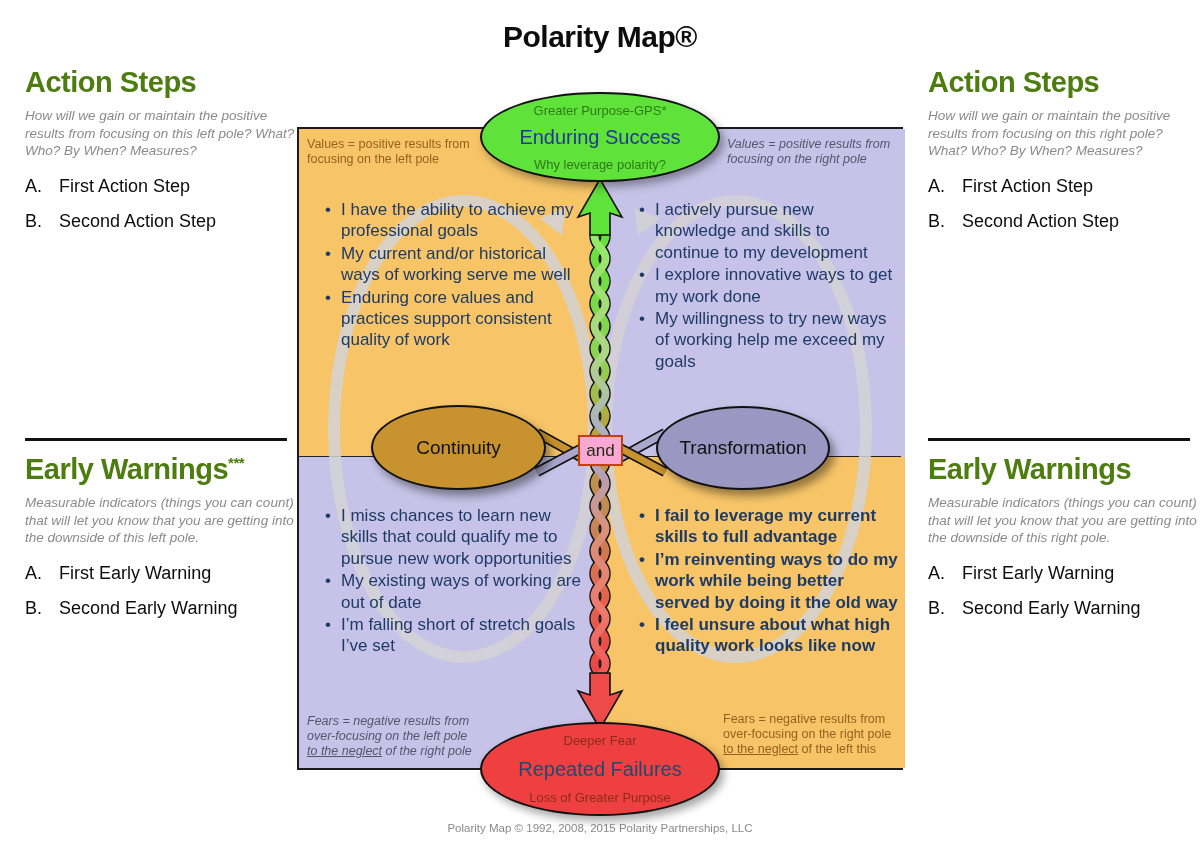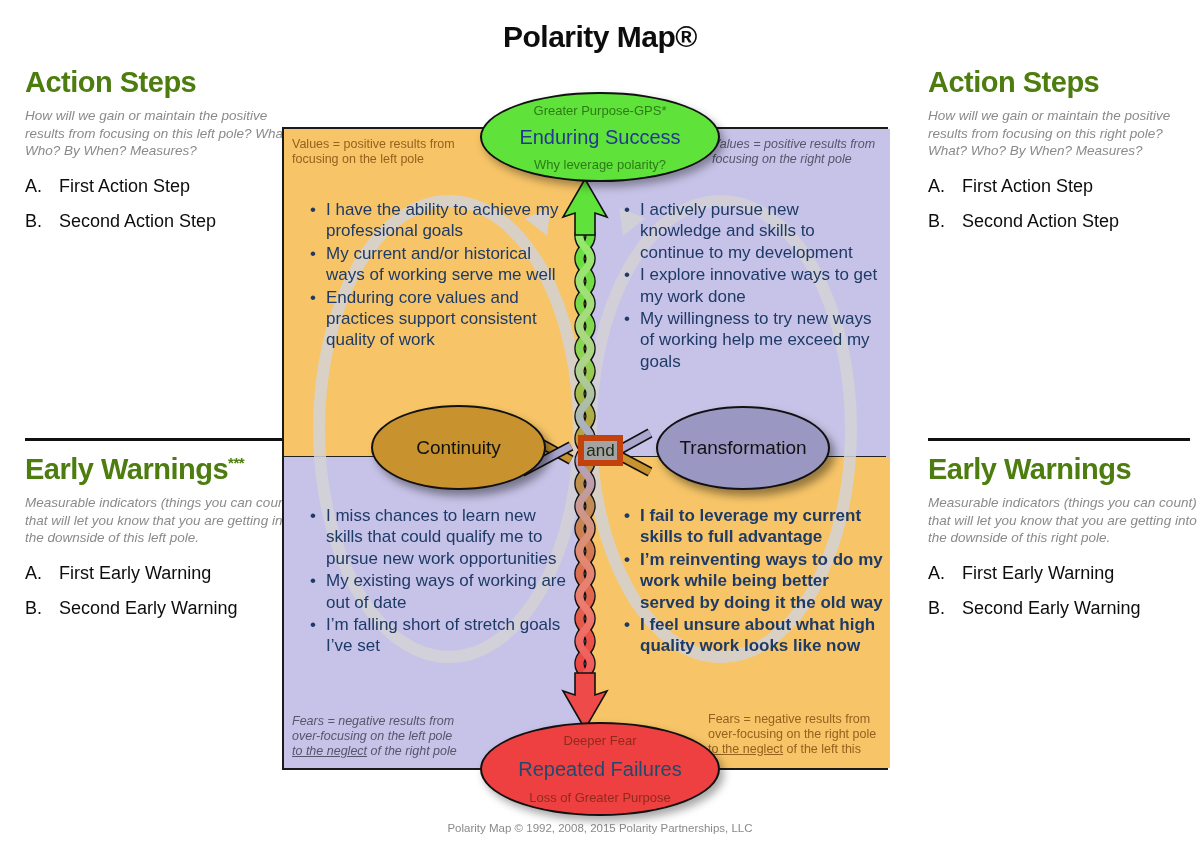--- a/index.html
+++ b/index.html
@@ -18,21 +18,21 @@
   .side-panel { width:270px; }
   .panel-heading { font-size:29px; font-weight:bold; color:#4d7c0f; letter-spacing:-0.5px; }
   .panel-heading sup { font-size:15px; }
   .panel-desc { margin-top:8px; font-size:13.5px; font-style:italic; color:#8a8a8a; line-height:1.3; }
   .panel-items { margin-top:16px; }
   .panel-item { display:flex; font-size:18px; color:#0d0d0d; margin-bottom:14px; }
   .panel-item .letter { width:34px; flex:0 0 34px; }
   .panel-rule { border-top:3px solid #111; width:262px; margin-bottom:12px; }
 
   
-  #map { left:282px; top:127px; width:606px; height:643px; border:2px solid #1a1a1a;padding-left:16px; }
+  #map { left:297px; top:127px; width:606px; height:643px; border:2px solid #1a1a1a;padding-left:16px; }
   .quad { position:absolute; }
   #quad-tl { left:0; top:0; width:303px; height:328px; background:#F7C568; }
   #quad-tr { left:303px; top:0; width:303px; height:328px; background:#C7C3E8; }
   #quad-bl { left:0; top:328px; width:303px; height:311px; background:#C7C3E8; }
   #quad-br { left:303px; top:328px; width:303px; height:311px; background:#F7C568; }
   #map-midline { left:0; top:327px; width:602px; height:0; border-top:1.5px solid #222; position:absolute; }
 
   #map-decor { position:absolute; left:0; top:0; width:602px; height:639px; z-index:2; pointer-events:none; }
 
   .corner-label { position:absolute; z-index:3; font-size:12.5px; line-height:1.2; }
@@ -63,22 +63,22 @@
   .ell-big-blue { font-size:20px; color:#22398F; }
   .ell-small-red { font-size:13px; color:#8F2A1C; }
   .ell-big-teal { font-size:20px; color:#1E4A70; }
 
   .pole { position:absolute; border:2px solid #111; border-radius:50%;
           display:flex; align-items:center; justify-content:center; z-index:5;
           font-size:19px; color:#111; box-shadow:5px 6px 9px rgba(0,0,0,0.4); }
   #pole-left { left:371px; top:405px; width:175px; height:85px; background:#C8932E; }
   #pole-right { left:656px; top:406px; width:174px; height:84px; background:#9B97C3; }
 
-  #and-box { left:578px; top:435px; width:45px; height:31px; background:#a3a3a3;
-             border:6px solid #c2410c; display:flex; align-items:center; justify-content:center;
+  #and-box { left:578px; top:435px; width:45px; height:31px; background:#f9a8d4;
+             border:2px solid #c2410c; display:flex; align-items:center; justify-content:center;
              font-size:17px; color:#1c2a10; z-index:6; }
 
   
   #left-actions  { left:25px;  top:66px; }
   #right-actions { left:928px; top:66px; }
   #left-warnings  { left:25px;  top:438px; }
   #right-warnings { left:928px; top:438px; }
 </style>
 </head>
 <body>

